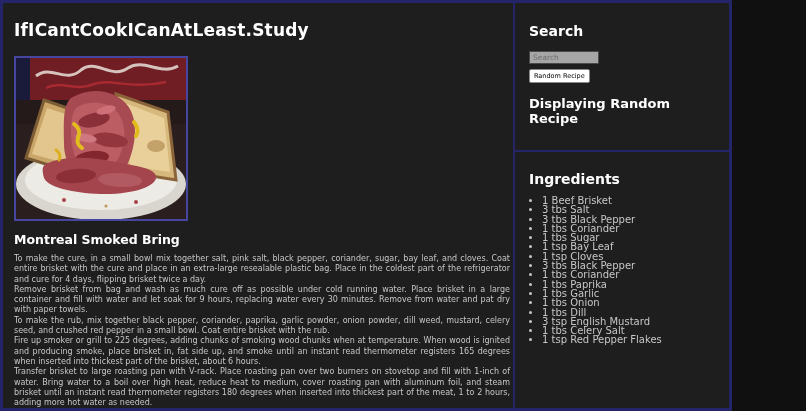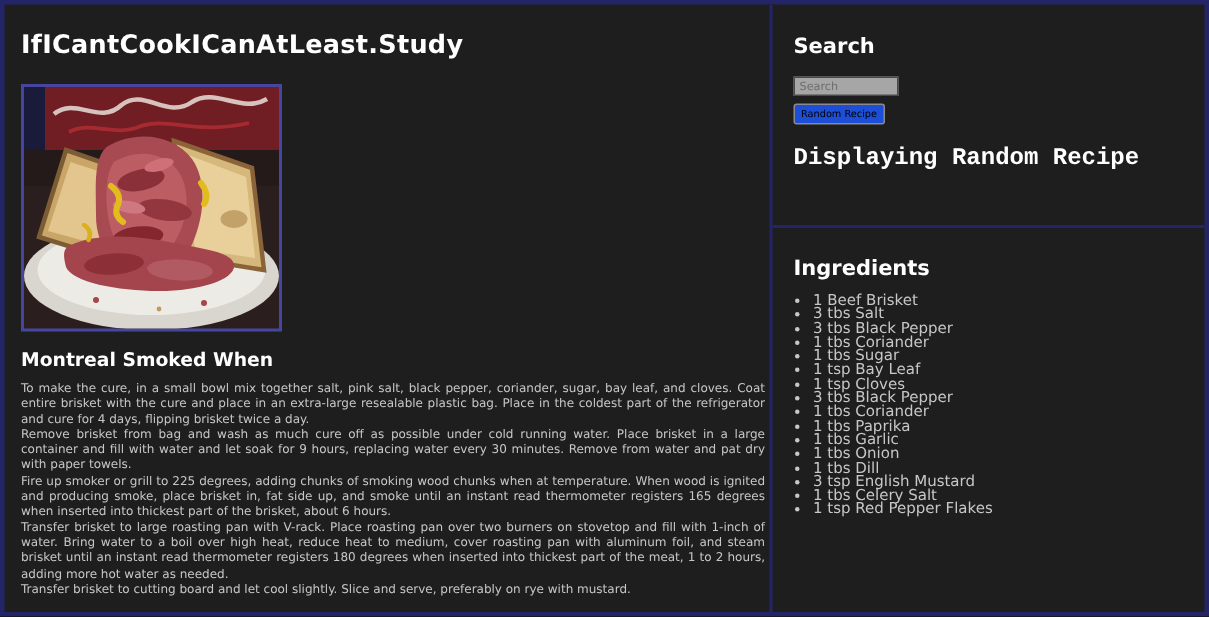--- a/index.html
+++ b/index.html
@@ -1,19 +1,19 @@
 <!DOCTYPE html>
 <html><head>
 <meta charset="utf-8">
 <style>
   html, body { margin: 0; padding: 0; background: #101010; }
   * { box-sizing: border-box; }
   .page {
     position: relative;
-    width: 806px;
+    width: 732px;
     height: 411px;
     background: #1e1e1e;
     border: 3px solid #242468;
     font-family: "DejaVu Sans", "Liberation Sans", sans-serif;
     overflow: hidden;
   }
   
   .main {
     position: absolute;
     left: 11px; top: 0;
@@ -75,35 +75,34 @@
     border: 1px solid #4a4a4a;
     font-size: 7.5px;
     color: #222;
     padding: 1px 3px;
     font-family: "DejaVu Sans", "Liberation Sans", sans-serif;
   }
   .search-input::placeholder { color: #6e6e6e; }
   .random-btn {
     display: block;
     margin-top: 5px;
-    background: #1d4ed8;
+    background: #ffffff;
     color: #000;
     border: 1px solid #8a8a8a;
     border-radius: 2px;
     font-size: 6.5px;
     padding: 2px 4px;
     font-family: "DejaVu Sans", "Liberation Sans", sans-serif;
     cursor: pointer;
   }
   .status-text {
     margin: 13px 0 8px 0;
-    font-size: 16px;
-    font-weight: bold;
-    color: #ffffff;
-    font-family: Liberation Mono, monospace;
+    font-size: 13px;
+    font-weight: bold;
+    color: #ffffff;
   }
   .ingredients-section { padding: 9px 14px 0 14px; }
   .ingredient-list {
     margin: 9px 0 0 0;
     padding: 0 0 0 13px;
     color: #c7c7c7;
     font-size: 10px;
     line-height: 9.3px;
     list-style: disc outside;
   }
@@ -150,25 +149,26 @@
         <path d="M58,66 q8,6 4,14 q-2,6 4,10" stroke="#e2bc1c" stroke-width="4" fill="none" stroke-linecap="round"></path>
         <path d="M118,64 q6,8 2,14" stroke="#e2bc1c" stroke-width="4" fill="none" stroke-linecap="round"></path>
         <path d="M40,92 q6,4 3,10" stroke="#d8b020" stroke-width="3" fill="none" stroke-linecap="round"></path>
 
         <circle cx="48" cy="142" r="2" fill="#a8444c"></circle>
         <circle cx="120" cy="144" r="2" fill="#a8444c"></circle>
         <circle cx="90" cy="148" r="1.6" fill="#c29a60"></circle>
       </svg>
     </div>
 
-    <h2 class="recipe-name">Montreal Smoked When</h2>
+    <h2 class="recipe-name">Montreal Smoked Bring</h2>
 
     <div class="instructions">
       <p>To make the cure, in a small bowl mix together salt, pink salt, black pepper, coriander, sugar, bay leaf, and cloves. Coat entire brisket with the cure and place in an extra-large resealable plastic bag. Place in the coldest part of the refrigerator and cure for 4 days, flipping brisket twice a day.</p>
       <p>Remove brisket from bag and wash as much cure off as possible under cold running water. Place brisket in a large container and fill with water and let soak for 9 hours, replacing water every 30 minutes. Remove from water and pat dry with paper towels.</p>
+      <p>To make the rub, mix together black pepper, coriander, paprika, garlic powder, onion powder, dill weed, mustard, celery seed, and crushed red pepper in a small bowl. Coat entire brisket with the rub.</p>
       <p>Fire up smoker or grill to 225 degrees, adding chunks of smoking wood chunks when at temperature. When wood is ignited and producing smoke, place brisket in, fat side up, and smoke until an instant read thermometer registers 165 degrees when inserted into thickest part of the brisket, about 6 hours.</p>
       <p>Transfer brisket to large roasting pan with V-rack. Place roasting pan over two burners on stovetop and fill with 1-inch of water. Bring water to a boil over high heat, reduce heat to medium, cover roasting pan with aluminum foil, and steam brisket until an instant read thermometer registers 180 degrees when inserted into thickest part of the meat, 1 to 2 hours, adding more hot water as needed.</p>
       <p>Transfer brisket to cutting board and let cool slightly. Slice and serve, preferably on rye with mustard.</p>
     </div>
   </div>
 
   <div class="sidebar">
     <div class="search-section">
       <h2 class="side-heading">Search</h2>
       <input class="search-input" type="text" placeholder="Search" style="">

